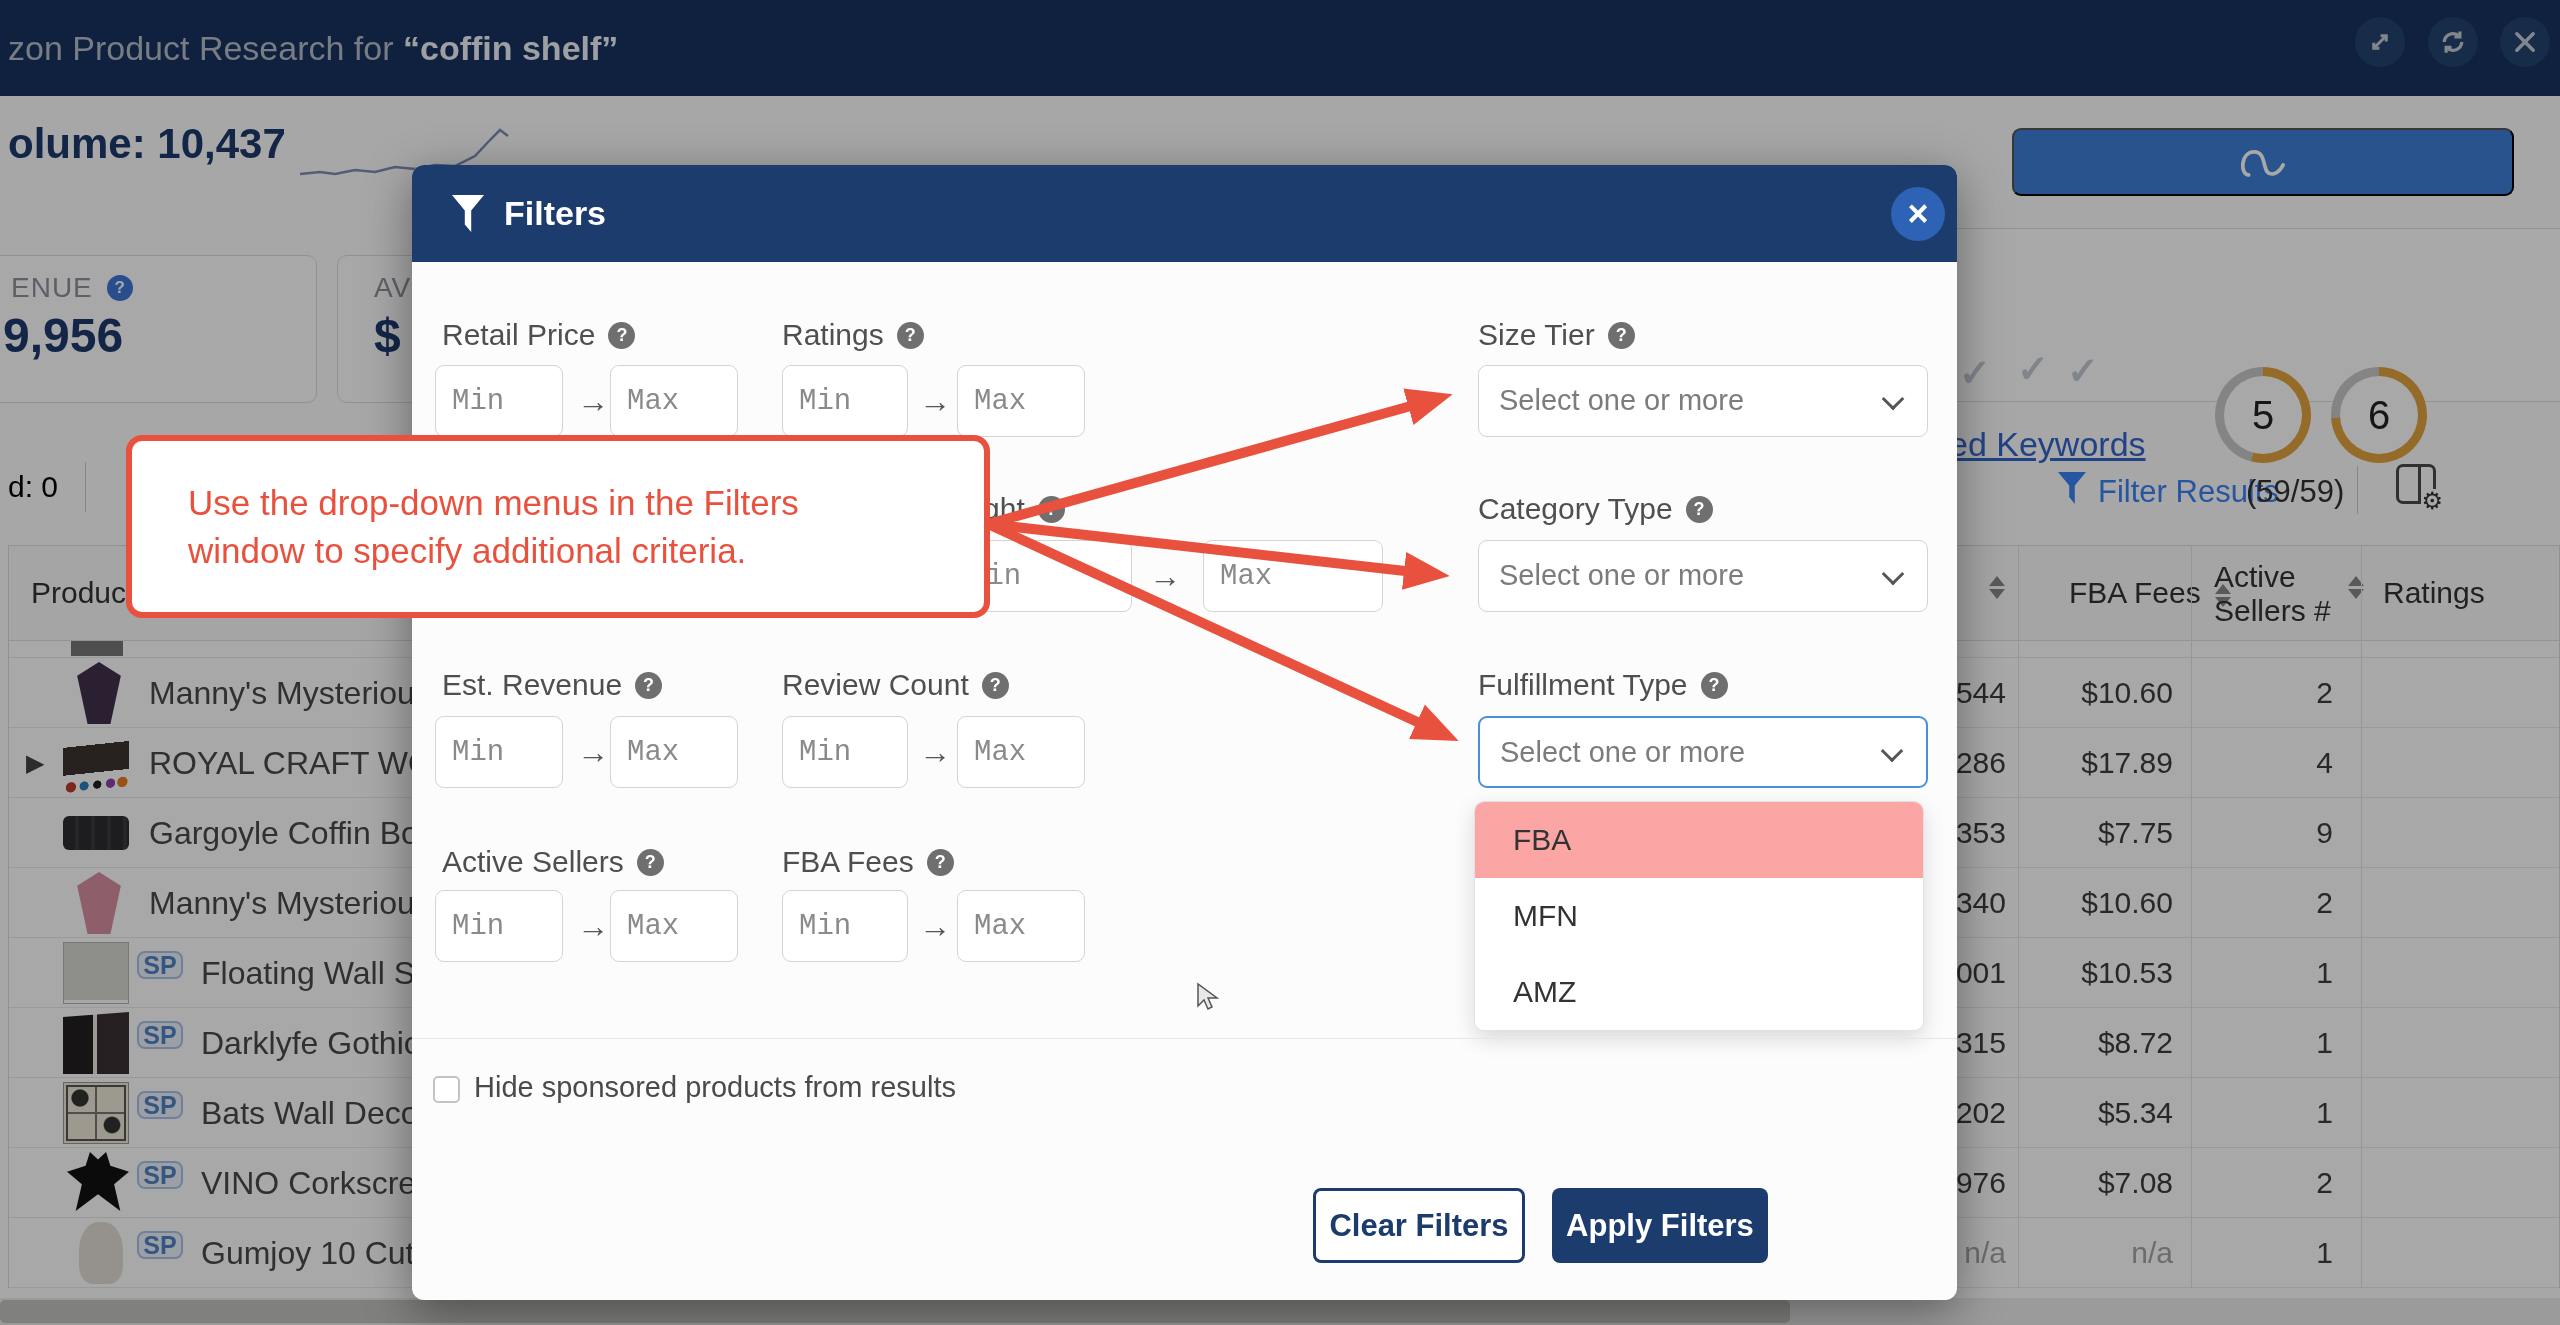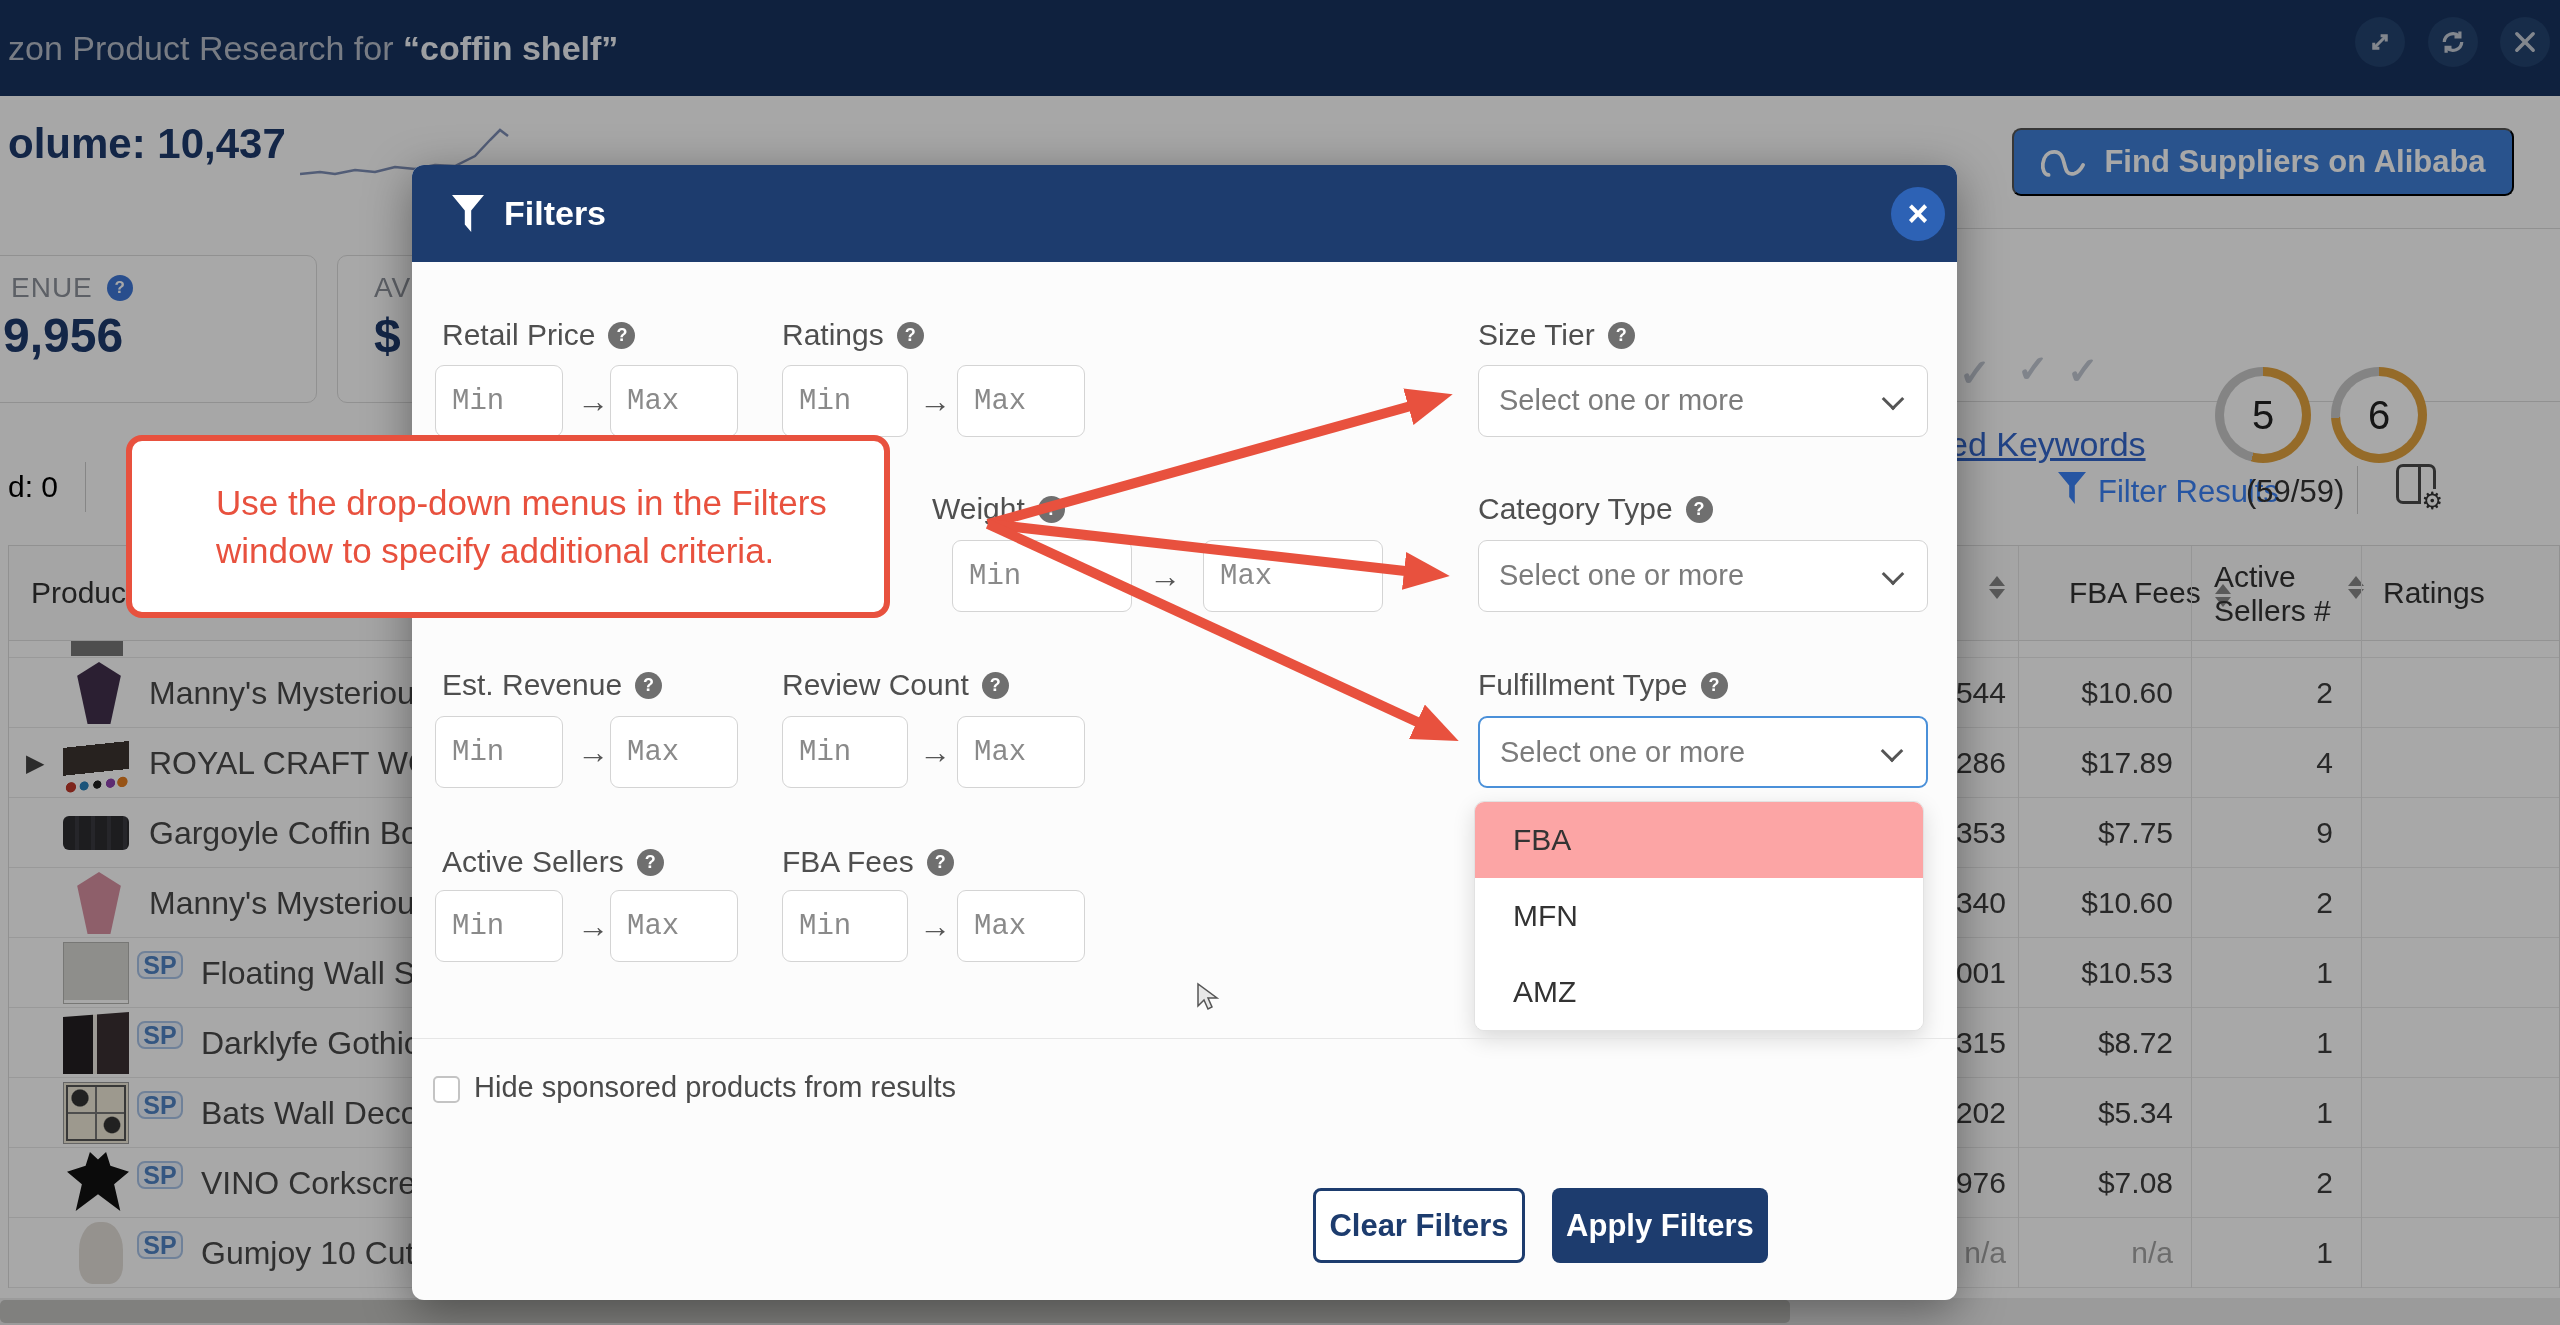--- a/index.html
+++ b/index.html
@@ -89,21 +89,21 @@
   #ddpanel{left:1062px;top:636px;width:450px;height:230px;background:#fff;border:1px solid #e2e2e2;border-radius:10px;box-shadow:0 8px 22px rgba(0,0,0,.14);overflow:hidden}
   .opt{height:76px;line-height:76px;padding-left:38px;font-size:30px;color:#333;background:#fff}
   .opt.sel{background:#fca5a5}
   #mdivider{left:0;top:873px;width:100%;height:1px;background:#e6e6e6}
   #spcheck{left:21px;top:911px;width:27px;height:27px;border:2px solid #c4c4c4;border-radius:5px;background:#fff}
   #spchecklabel{left:62px;top:906px;font-size:29px;color:#4a4a4a;white-space:nowrap}
   #clearbtn{left:901px;top:1023px;width:212px;height:75px;background:#fff;border:3px solid #1d3c6e;border-radius:8px;color:#1d3c6e;font-size:31px;font-weight:bold;display:flex;align-items:center;justify-content:center}
   #applybtn{left:1140px;top:1023px;width:216px;height:75px;background:#1d3c6e;border:none;border-radius:8px;color:#fff;font-size:31px;font-weight:bold;display:flex;align-items:center;justify-content:center}
 
   
-  #callout{left:126px;top:435px;width:764px;height:183px;background:#fff;border:6px solid #e8513e;border-radius:16px;z-index:40;display:flex;flex-direction:column;justify-content:center;padding-left:84px;gap:8px}
+  #callout{left:126px;top:435px;width:864px;height:183px;background:#fff;border:6px solid #e8513e;border-radius:16px;z-index:40;display:flex;flex-direction:column;justify-content:center;padding-left:56px;gap:8px}
   #callout div{font-size:35px;color:#e8513e;white-space:nowrap}
   #arrows{left:0;top:0;width:2560px;height:1325px;z-index:41;pointer-events:none}
   #cursor{left:1196px;top:982px;z-index:45;pointer-events:none}
 </style>
 </head>
 <body>
 
 <div id="topbar" class="abs">
   <div class="title abs"><span>zon Product Research for </span><b>“coffin shelf”</b></div>
   <div class="winbtn abs" style="left:2355px">
@@ -150,21 +150,20 @@
   </div>
   <div id="card2" class="card">
     <div class="abs cardlabel" style="left:36px;top:16px">AV</div>
     <div class="abs cardvalue" style="left:36px;top:52px">$</div>
   </div>
 
   <button id="alibtn" class="abs">
     <svg width="46" height="38" viewBox="0 0 32 26">
         <path d="M6 22 C0 22 0 6 10 6 C20 6 14 24 24 21 C27 20 29 17 30 15" stroke="#fff" stroke-width="2.6" fill="none" stroke-linecap="round"></path>
       </svg>
-    <span>Find Suppliers on Alibaba</span>
   </button>
 
   <div id="card3" class="card">
     <span class="abs check" style="left:458px;top:122px">✓</span>
     <span class="abs check" style="left:516px;top:118px">✓</span>
     <span class="abs check" style="left:566px;top:120px">✓</span>
     <a id="kwlink" class="abs" style="left:448px;top:196px">ed Keywords</a>
     <div class="abs gauge g1" style="left:714px;top:138px">
         <div class="hole">5</div>
       </div>

